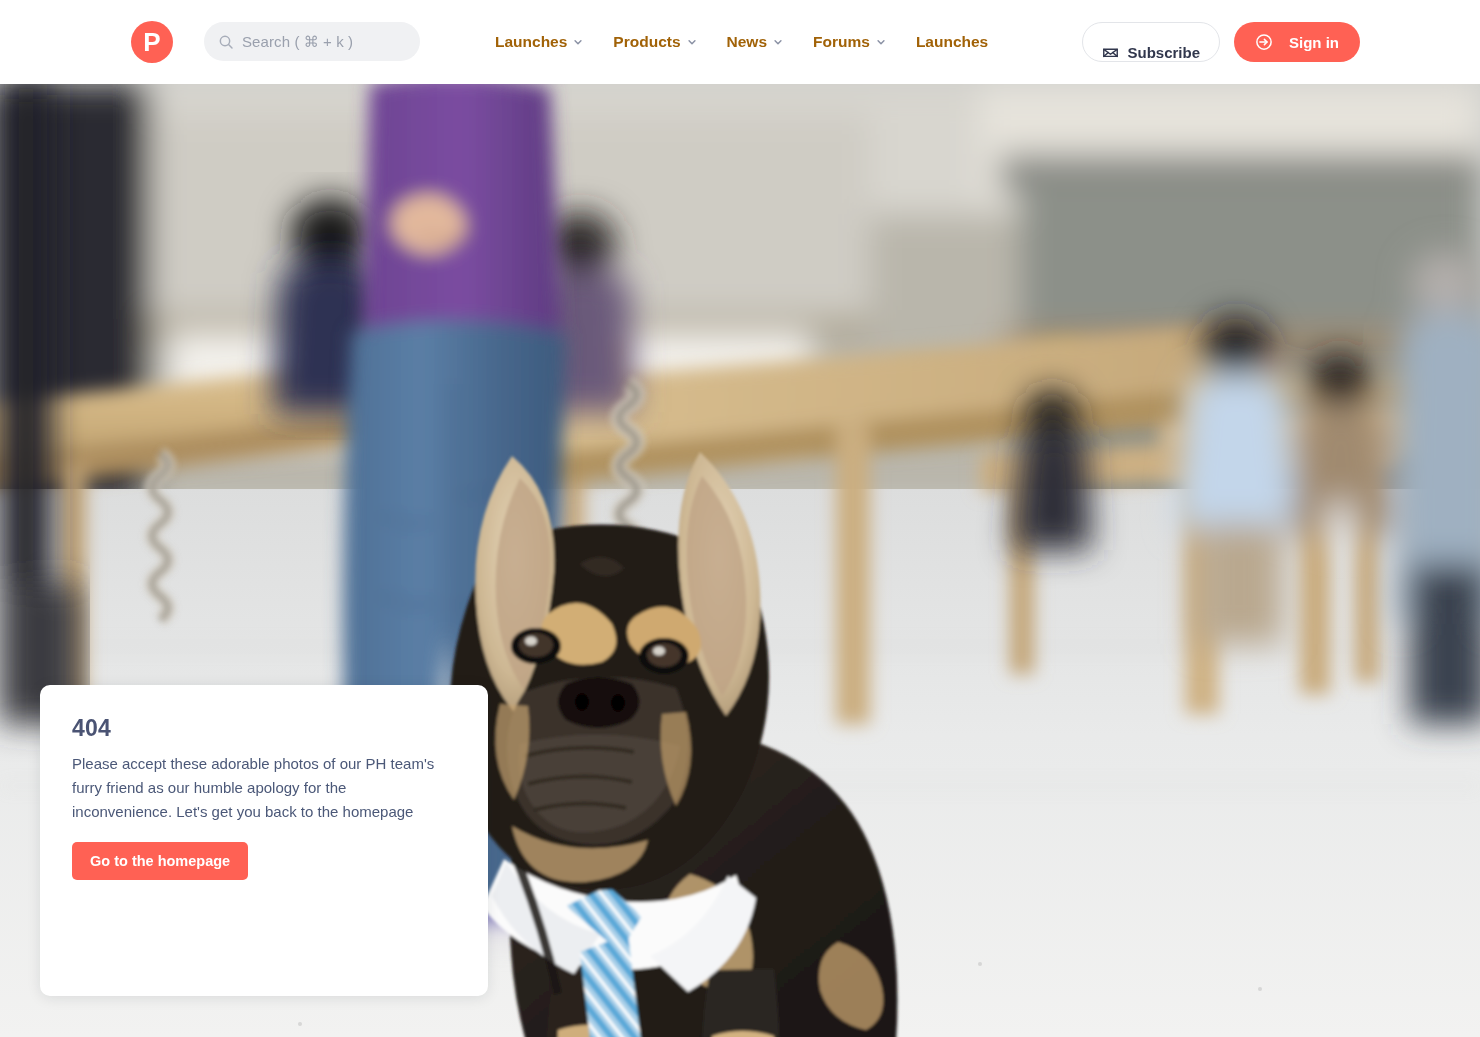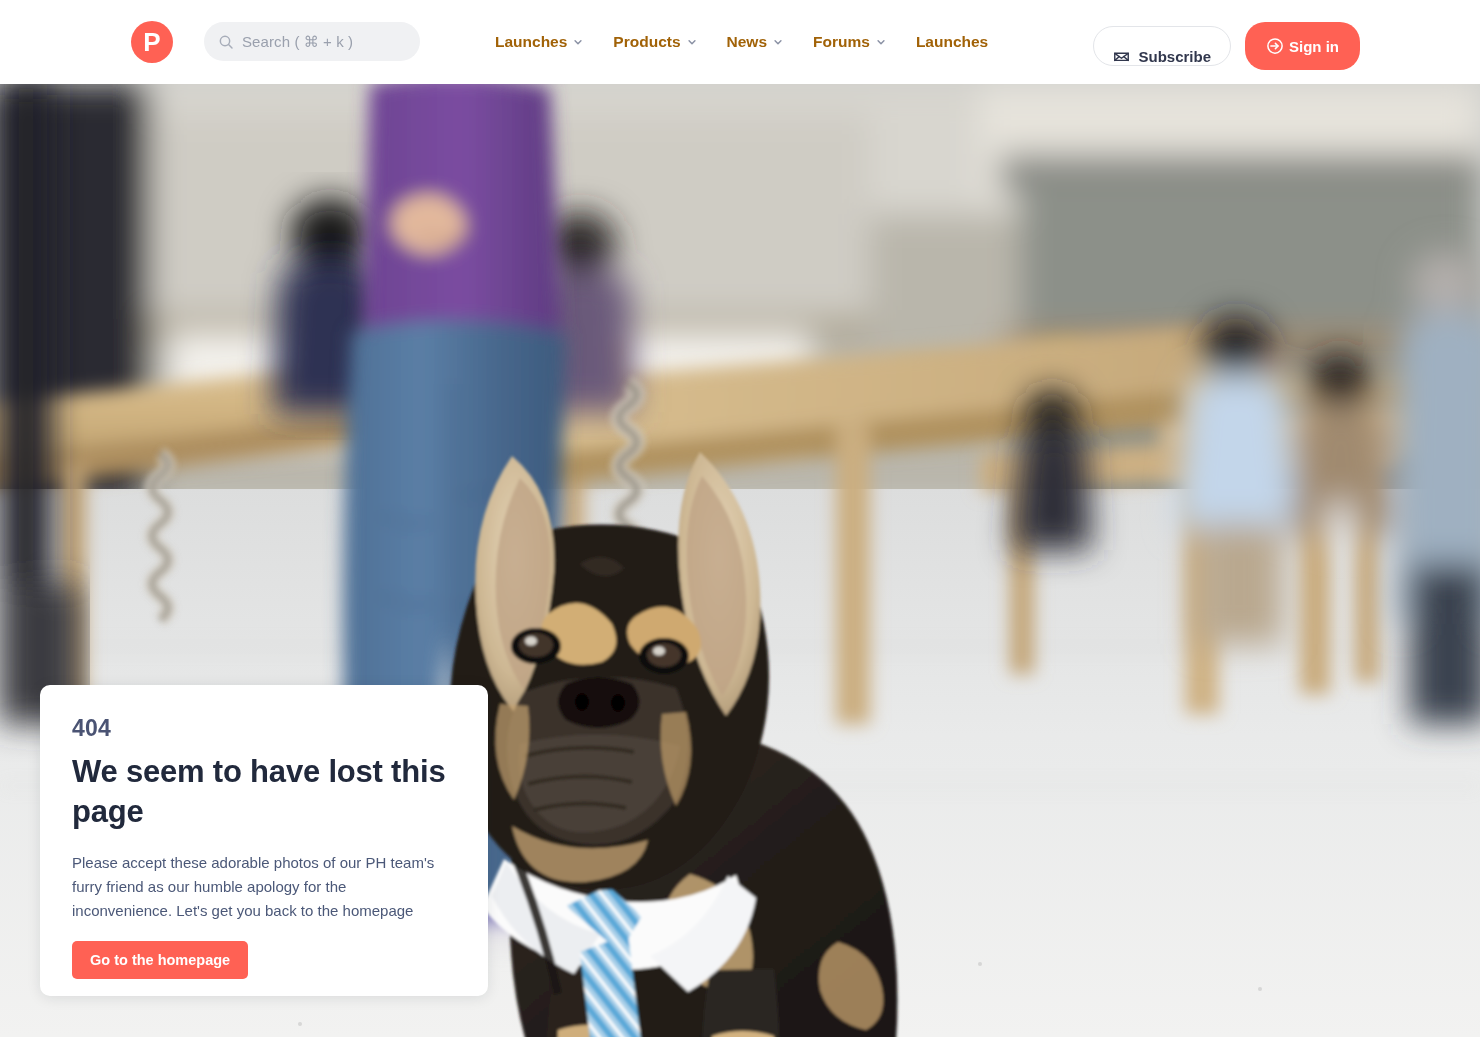--- a/index.html
+++ b/index.html
@@ -112,32 +112,32 @@
     font-size: 15px;
     font-weight: bold;
     font-family: "Liberation Sans", sans-serif;
     display: flex;
     align-items: flex-end;
     gap: 8px;
     cursor: pointer;
     white-space: nowrap;
   }
   .btn-signin {
-    height: 48px;
+    height: 40px;
     padding: 0 21px;
     border-radius: 20px;
     border: none;
     background: #ff6154;
     color: #ffffff;
     font-size: 15px;
     font-weight: bold;
     font-family: "Liberation Sans", sans-serif;
     display: flex;
     align-items: center;
-    gap: 5px;
+    gap: 16px;
     cursor: pointer;
     white-space: nowrap;
   }
 
   
   .hero {
     position: absolute;
     top: 84px; left: 0;
     width: 1480px;
     height: 953px;
@@ -521,16 +521,15 @@
         <line x1="6.5" y1="12" x2="16" y2="12"></line>
         <polyline points="12.5,8.5 16,12 12.5,15.5"></polyline>
       </svg>
       <span>Sign in</span>
     </button>
   </div>
 </div>
 
 <div class="card">
   <div class="card-code">404</div>
-  <div class="card-title">We seem to have lost this page</div>
   <div class="card-body">Please accept these adorable photos of our PH team's furry friend as our humble apology for the inconvenience. Let's get you back to the homepage</div>
   <button class="btn-home">Go to the homepage</button>
 </div>
 
 </body></html>

